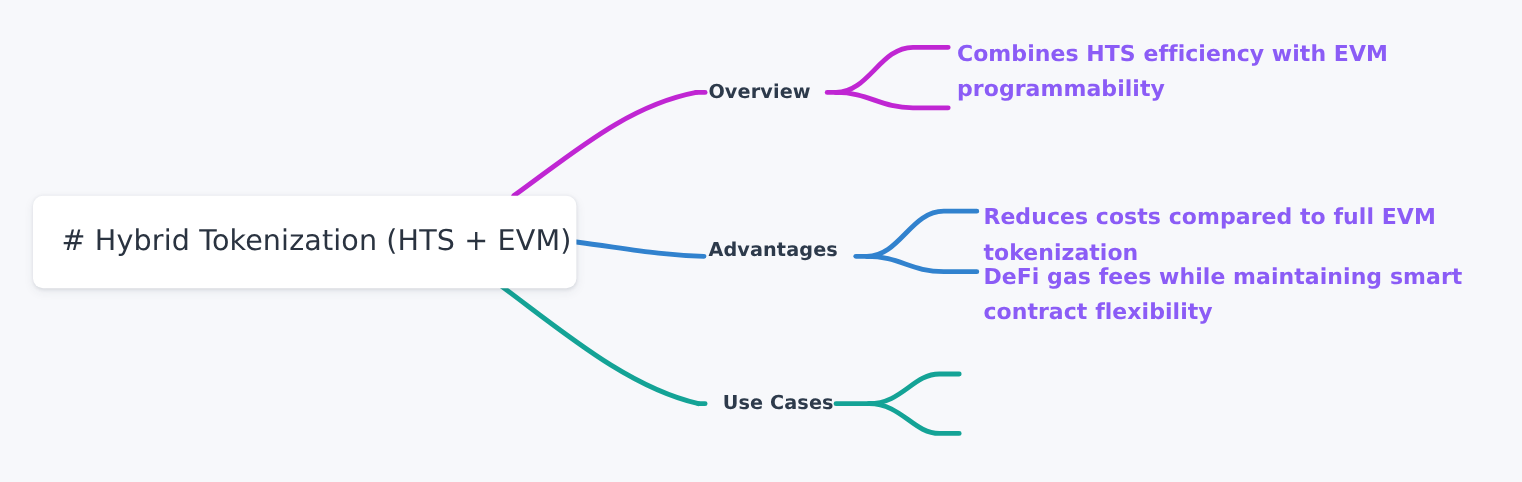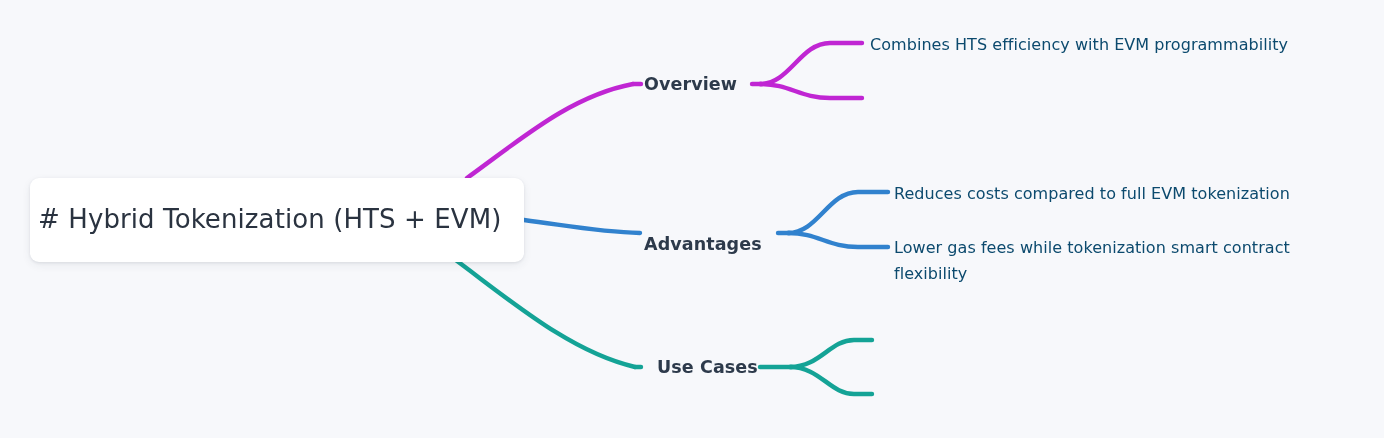--- a/index.html
+++ b/index.html
@@ -43,21 +43,21 @@
     top: 178px;
     width: 494px;
     height: 84px;
     background: #ffffff;
     border-radius: 9px;
     box-shadow: 0 1px 3px rgba(40, 50, 70, 0.10),
                 0 3px 10px rgba(40, 50, 70, 0.07);
     display: flex;
     align-items: center;
     box-sizing: border-box;
-    padding: 0 8px;
+    padding: 0 26px;
   }
   .root-node .root-label {
     font-size: 26px;
     font-weight: 400;
     color: #2a3340;
     letter-spacing: 0.1px;
     line-height: 1.2;
     white-space: nowrap;
   }
 
@@ -68,29 +68,29 @@
     font-weight: 700;
     color: #2d3a4b;
     white-space: nowrap;
     letter-spacing: 0.1px;
     transform: translateY(-50%);
     text-align: right;
   }
 
   
   #label-overview   { left: 644px; top: 84px;  }
-  #label-advantages { left: 644px; top: 244px; }
+  #label-advantages { left: 644px; top: 228px; }
   #label-usecases   { left: 657px; top: 367px; }
 
   
   .leaf {
     position: absolute;
-    font-size: 16px;
-    font-weight: 400;
-    color: #0c4a6e;
+    font-size: 20px;
+    font-weight: 700;
+    color: #8b5cf6;
     line-height: 1.62;
     letter-spacing: 0.05px;
   }
   #leaf-o1 { left: 870px; top: 32px;  width: 470px; }
   #leaf-o2 { left: 870px; top: 86px;  width: 460px; }
   #leaf-a1 { left: 894px; top: 181px; width: 450px; }
   #leaf-a2 { left: 894px; top: 235px; width: 440px; }
   #leaf-u1 { left: 878px; top: 329px; width: 440px; }
   #leaf-u2 { left: 878px; top: 382px; width: 450px; }
 </style>
@@ -127,17 +127,17 @@
 
   <div class="branch-label" id="label-advantages">Advantages</div>
 
   <div class="branch-label" id="label-usecases">Use Cases</div>
 
   <div class="leaf" id="leaf-o1">Combines HTS efficiency with EVM programmability</div>
 
 
   <div class="leaf" id="leaf-a1">Reduces costs compared to full EVM tokenization</div>
 
-  <div class="leaf" id="leaf-a2">Lower gas fees while tokenization smart contract flexibility</div>
+  <div class="leaf" id="leaf-a2">DeFi gas fees while maintaining smart contract flexibility</div>
 
 
 
 </div>
 
 </body></html>

